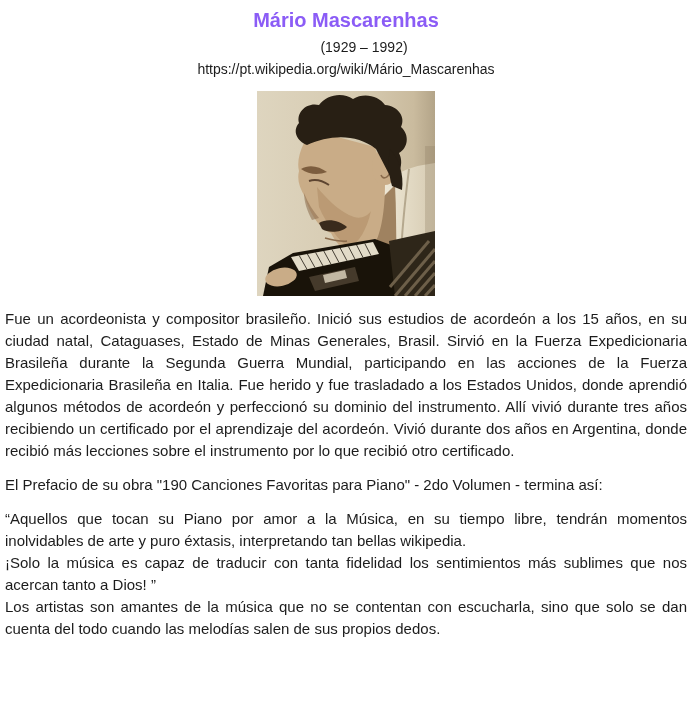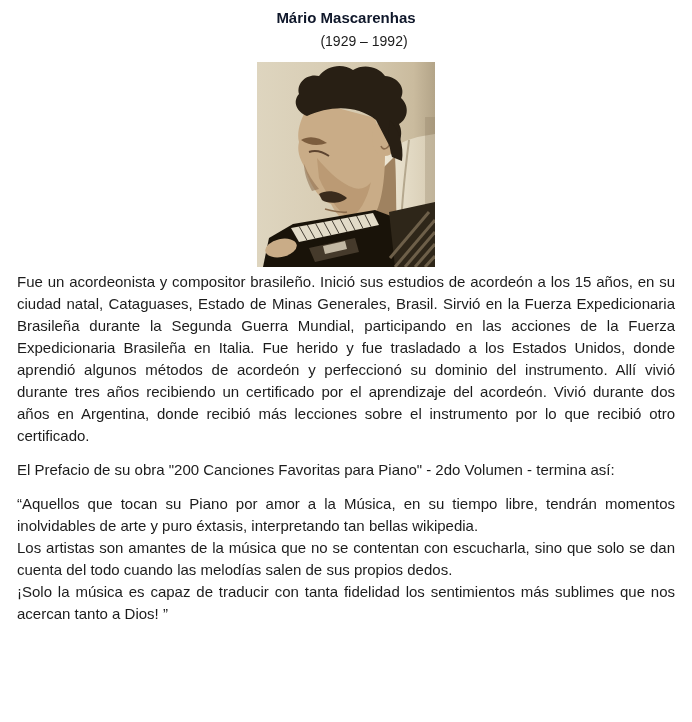--- a/index.html
+++ b/index.html
@@ -8,24 +8,24 @@
     height: 722px;
     background: #ffffff;
     font-family: "Liberation Sans", sans-serif;
     color: #1c1c1c;
     overflow: hidden;
   }
   .page { width: 692px; height: 722px; position: relative; }
 
   .header { padding-top: 9px; text-align: center; }
   .doc-title {
-    font-size: 15px;
+    font-size: 20px;
     font-weight: bold;
     margin: 0 0 7px 0;
-    color: #0f172a;
+    color: #8b5cf6;
   }
   .doc-years {
     font-size: 14px;
     margin: 0 0 5px 0;
     padding-left: 36px;
   }
   .doc-url {
     font-size: 14px;
     margin: 0;
     color: #1c1c1c;
@@ -38,37 +38,38 @@
     display: flex;
     justify-content: center;
   }
   .photo-frame {
     width: 178px;
     height: 205px;
     line-height: 0;
   }
 
   .body-text {
-    margin-top: 4px;
-    padding: 0 17px;
+    margin-top: 12px;
+    padding: 0 5px;
     font-size: 15px;
     line-height: 22px;
     text-align: justify;
   }
   .body-text p { margin: 0; }
   .body-text p.gap { margin-top: 12px; }
 </style>
 </head>
 <body>
 
 <div class="page">
 
   <div class="header">
     <h1 class="doc-title">Mário Mascarenhas</h1>
     <div class="doc-years">(1929 – 1992)</div>
+    <div class="doc-url">https://pt.wikipedia.org/wiki/Mário_Mascarenhas</div>
   </div>
 
   <div class="photo-wrap">
     <div class="photo-frame">
       <svg viewBox="0 0 178 205" width="178" height="205">
         <defs>
           <linearGradient id="pbg" x1="0" y1="0" x2="1" y2="0">
             <stop offset="0" stop-color="#ded5bf"></stop>
             <stop offset="0.62" stop-color="#d5c9af"></stop>
             <stop offset="0.88" stop-color="#cabb9e"></stop>
@@ -135,19 +136,19 @@
           <line x1="168" y1="205" x2="178" y2="194"></line>
         </g>
 
         <ellipse cx="24" cy="186" rx="16" ry="9" fill="#c9ac87" transform="rotate(-12 24 186)"></ellipse>
       </svg>
     </div>
   </div>
 
   <div class="body-text">
     <p>Fue un acordeonista y compositor brasileño. Inició sus estudios de acordeón a los 15 años, en su ciudad natal, Cataguases, Estado de Minas Generales, Brasil. Sirvió en la Fuerza Expedicionaria Brasileña durante la Segunda Guerra Mundial, participando en las acciones de la Fuerza Expedicionaria Brasileña en Italia. Fue herido y fue trasladado a los Estados Unidos, donde aprendió algunos métodos de acordeón y perfeccionó su dominio del instrumento. Allí vivió durante tres años recibiendo un certificado por el aprendizaje del acordeón. Vivió durante dos años en Argentina, donde recibió más lecciones sobre el instrumento por lo que recibió otro certificado.</p>
-    <p class="gap">El Prefacio de su obra "200 Canciones Favoritas para Piano" - 2do Volumen - termina así:</p>
+    <p class="gap">El Prefacio de su obra "190 Canciones Favoritas para Piano" - 2do Volumen - termina así:</p>
     <p class="gap">“Aquellos que tocan su Piano por amor a la Música, en su tiempo libre, tendrán momentos inolvidables de arte y puro éxtasis, interpretando tan bellas wikipedia.</p>
+    <p>¡Solo la música es capaz de traducir con tanta fidelidad los sentimientos más sublimes que nos acercan tanto a Dios! ”</p>
     <p>Los artistas son amantes de la música que no se contentan con escucharla, sino que solo se dan cuenta del todo cuando las melodías salen de sus propios dedos.</p>
-    <p>¡Solo la música es capaz de traducir con tanta fidelidad los sentimientos más sublimes que nos acercan tanto a Dios! ”</p>
   </div>
 
 </div>
 
 </body></html>

